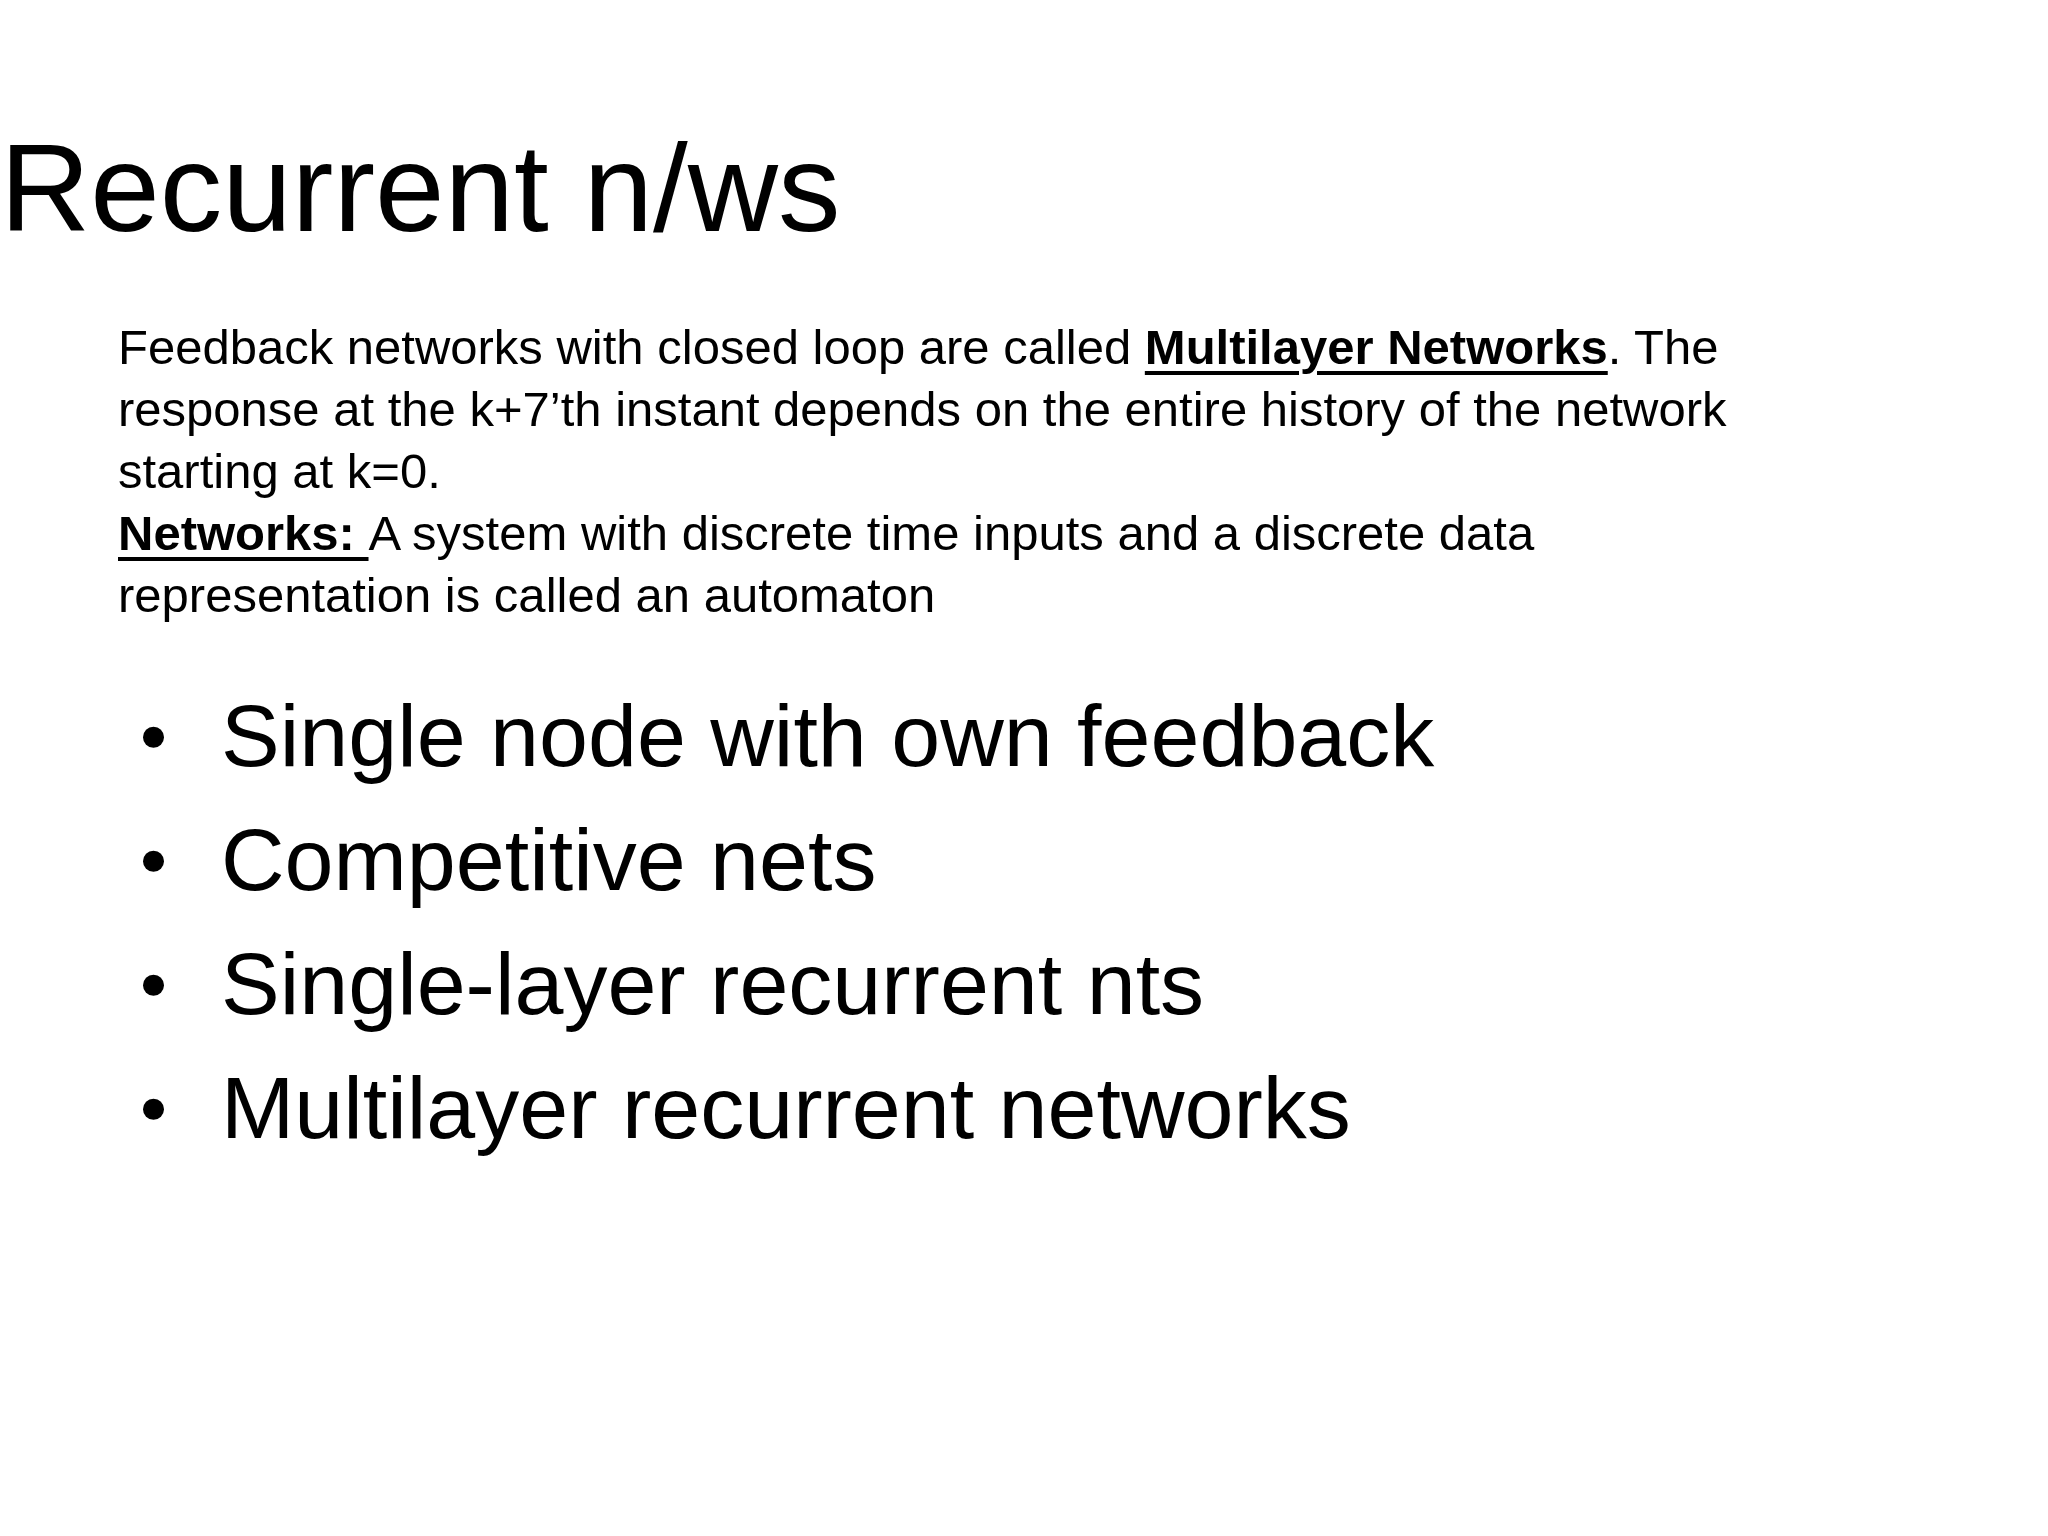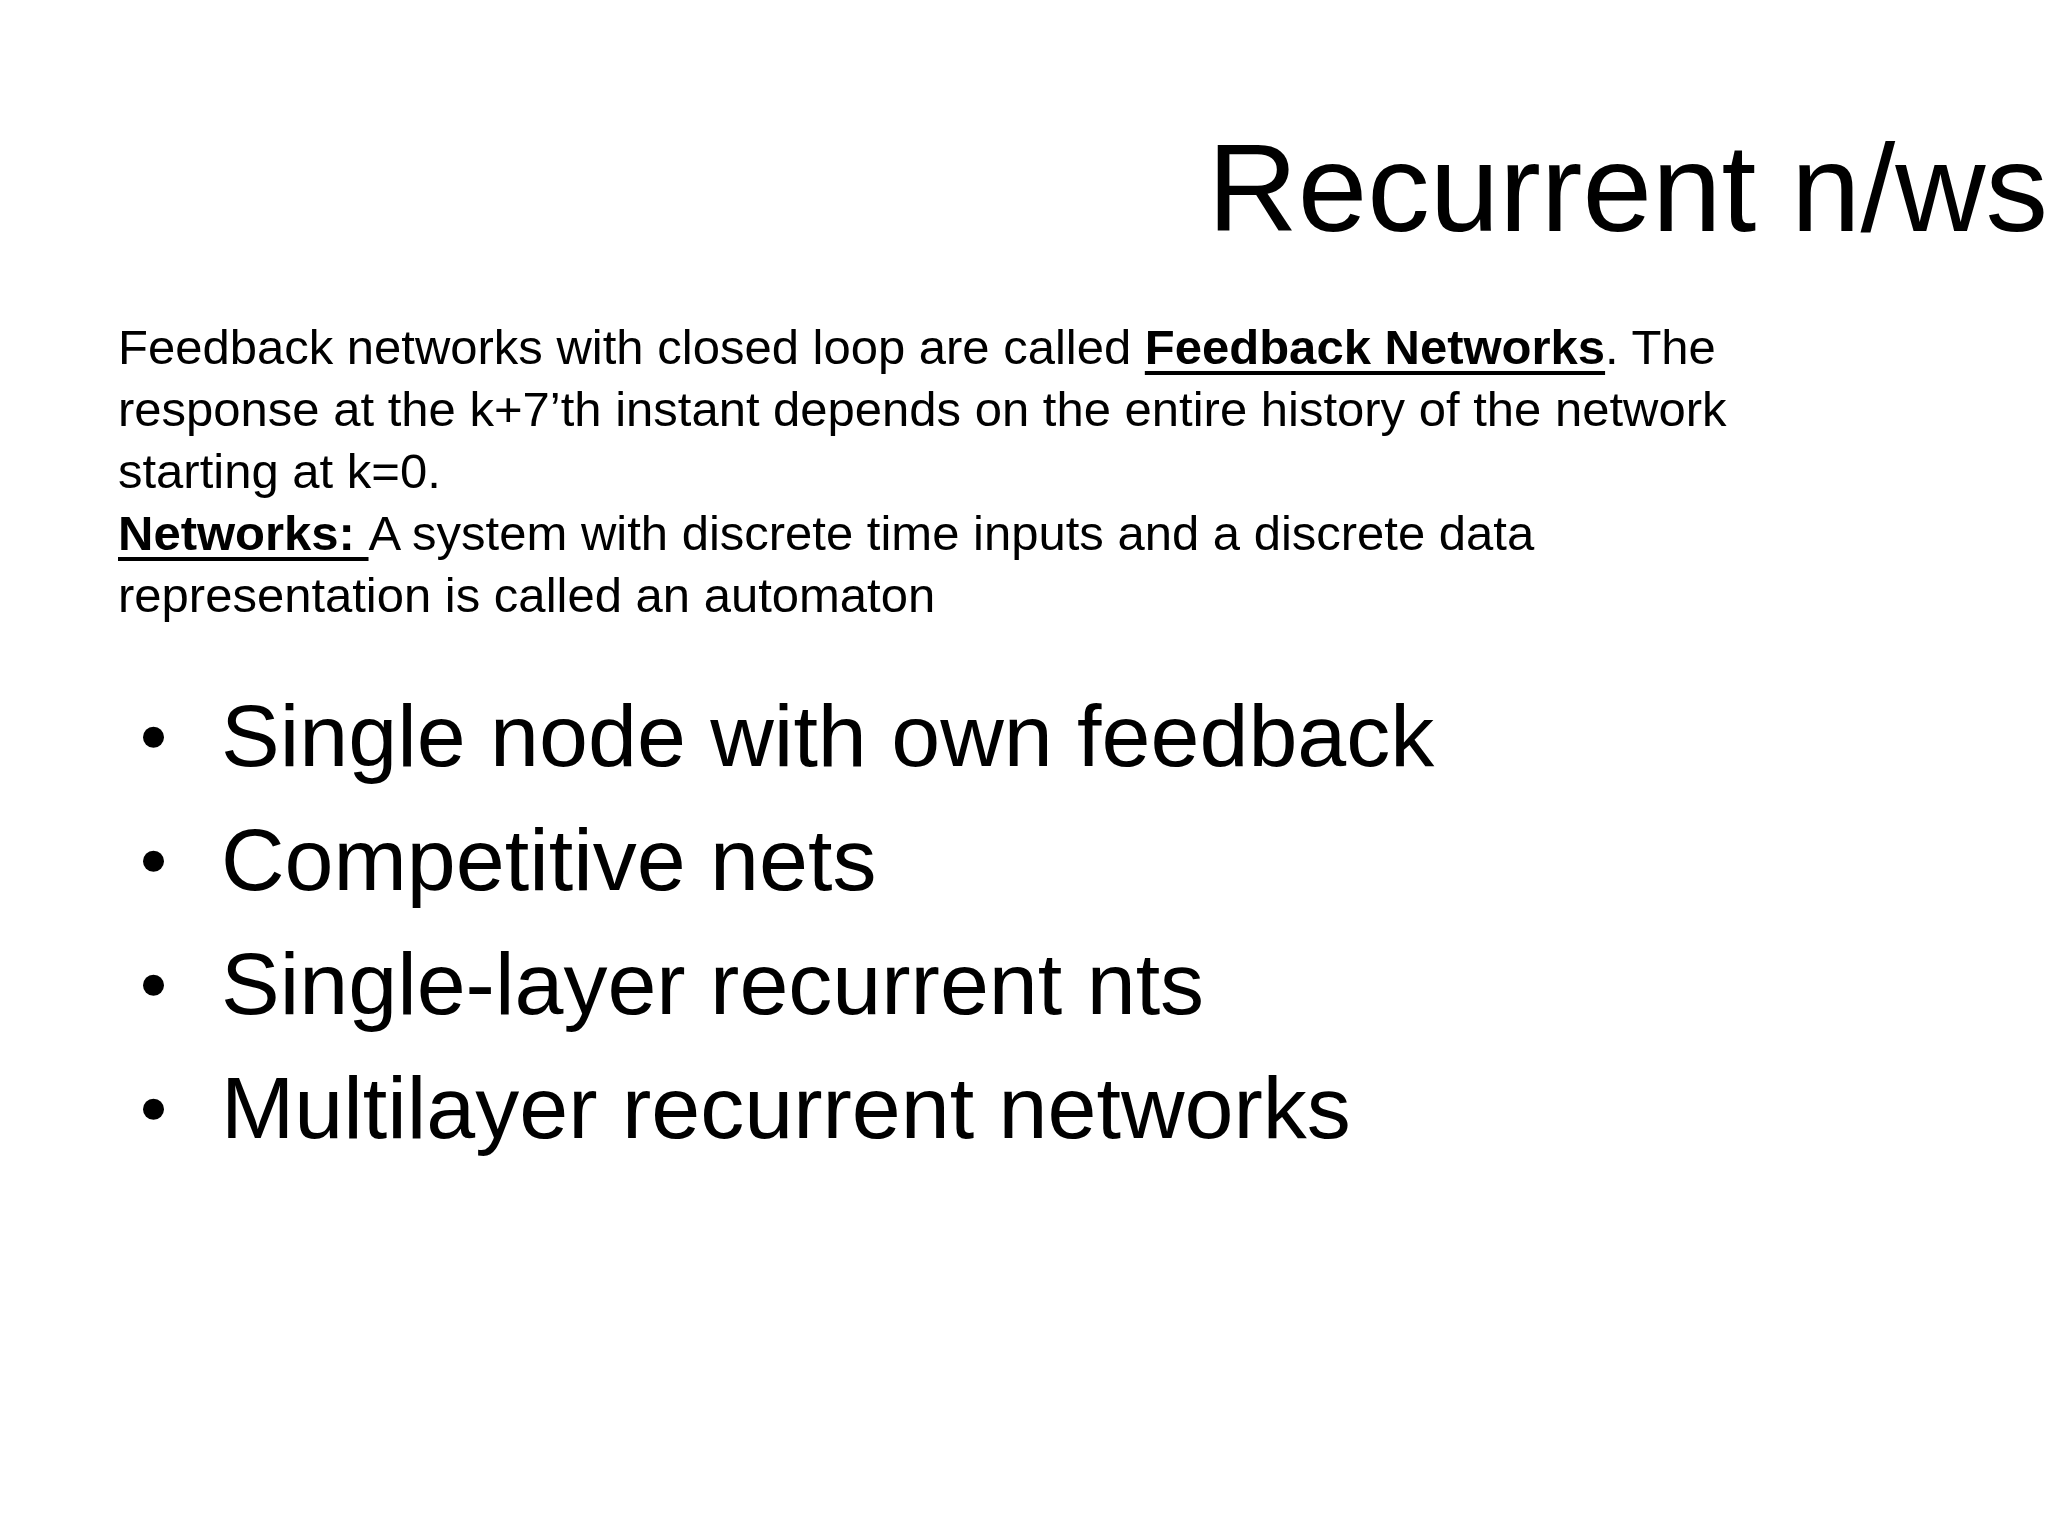--- a/index.html
+++ b/index.html
@@ -14,21 +14,21 @@
     background: #ffffff;
     color: #000000;
     font-family: "Liberation Sans", sans-serif;
     overflow: hidden;
   }
   .slide-title {
     position: absolute;
     top: 116px;
     left: 0;
     width: 100%;
-    text-align: right;
+    text-align: left;
     font-size: 125px;
     line-height: 1.15;
     font-weight: 400;
     white-space: nowrap;
   }
   .intro-paragraph {
     position: absolute;
     left: 118px;
     top: 316px;
     right: 100px;
@@ -79,21 +79,21 @@
   }
 </style>
 </head>
 <body>
 
 <div class="slide">
 
   <div class="slide-title">Recurrent n/ws</div>
 
   <div class="intro-paragraph">
-    <div class="paragraph-line"><span class="seg-normal">Feedback networks with closed loop are called </span><span class="seg-bold-underline">Feedback Networks</span><span class="seg-normal">. The</span></div>
+    <div class="paragraph-line"><span class="seg-normal">Feedback networks with closed loop are called </span><span class="seg-bold-underline">Multilayer Networks</span><span class="seg-normal">. The</span></div>
 
     <div class="paragraph-line"><span class="seg-normal">response at the k+7’th instant depends on the entire history of the network</span></div>
 
     <div class="paragraph-line"><span class="seg-normal">starting at k=0.</span></div>
 
     <div class="paragraph-line"><span class="seg-bold-underline">Networks: </span><span class="seg-normal">A system with discrete time inputs and a discrete data</span></div>
 
     <div class="paragraph-line"><span class="seg-normal">representation is called an automaton</span></div>
   </div>
 

